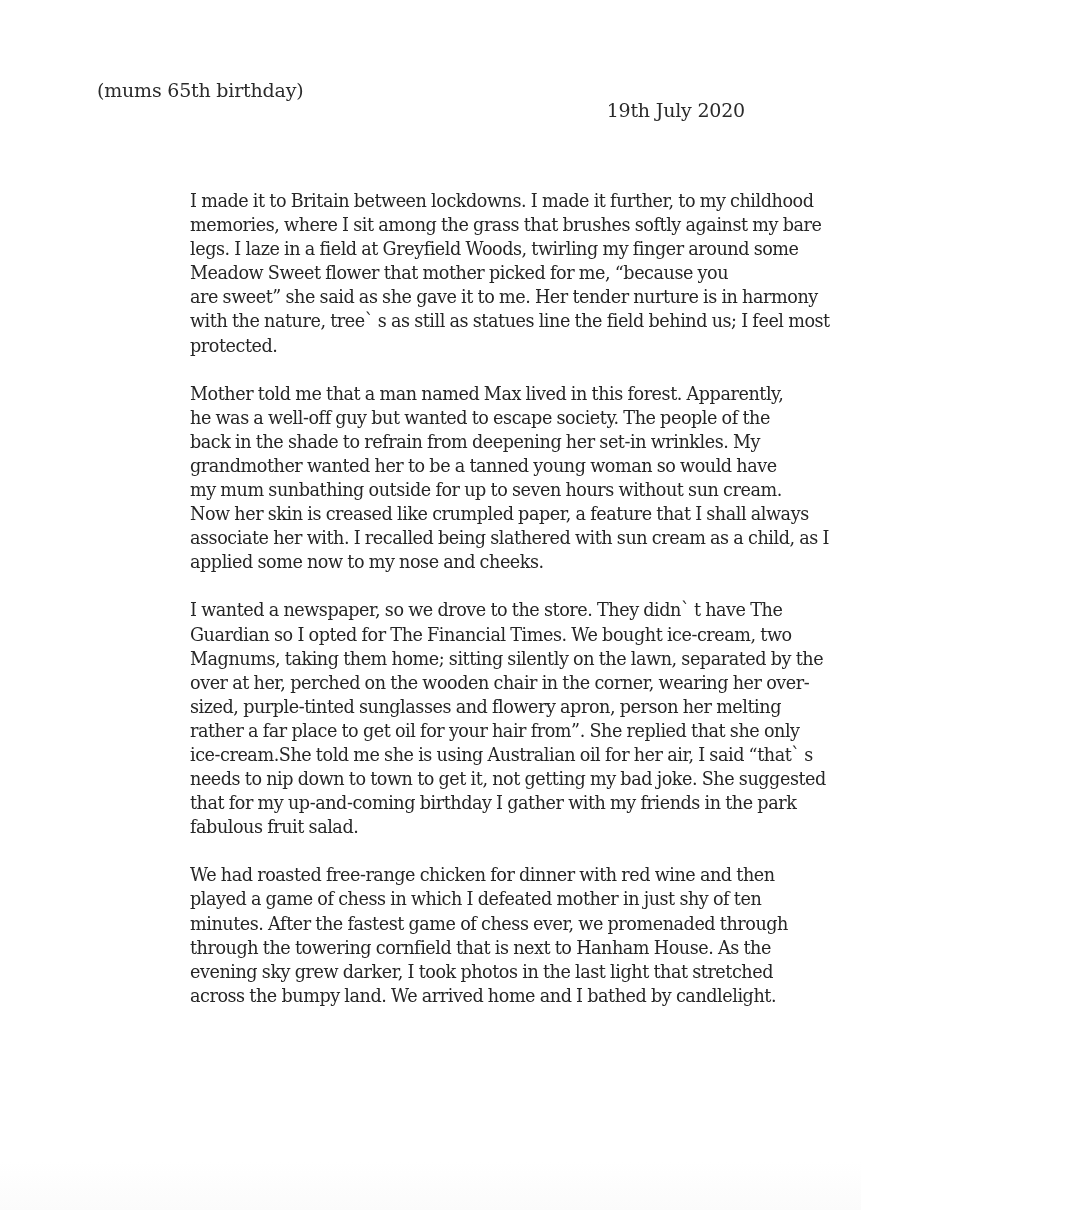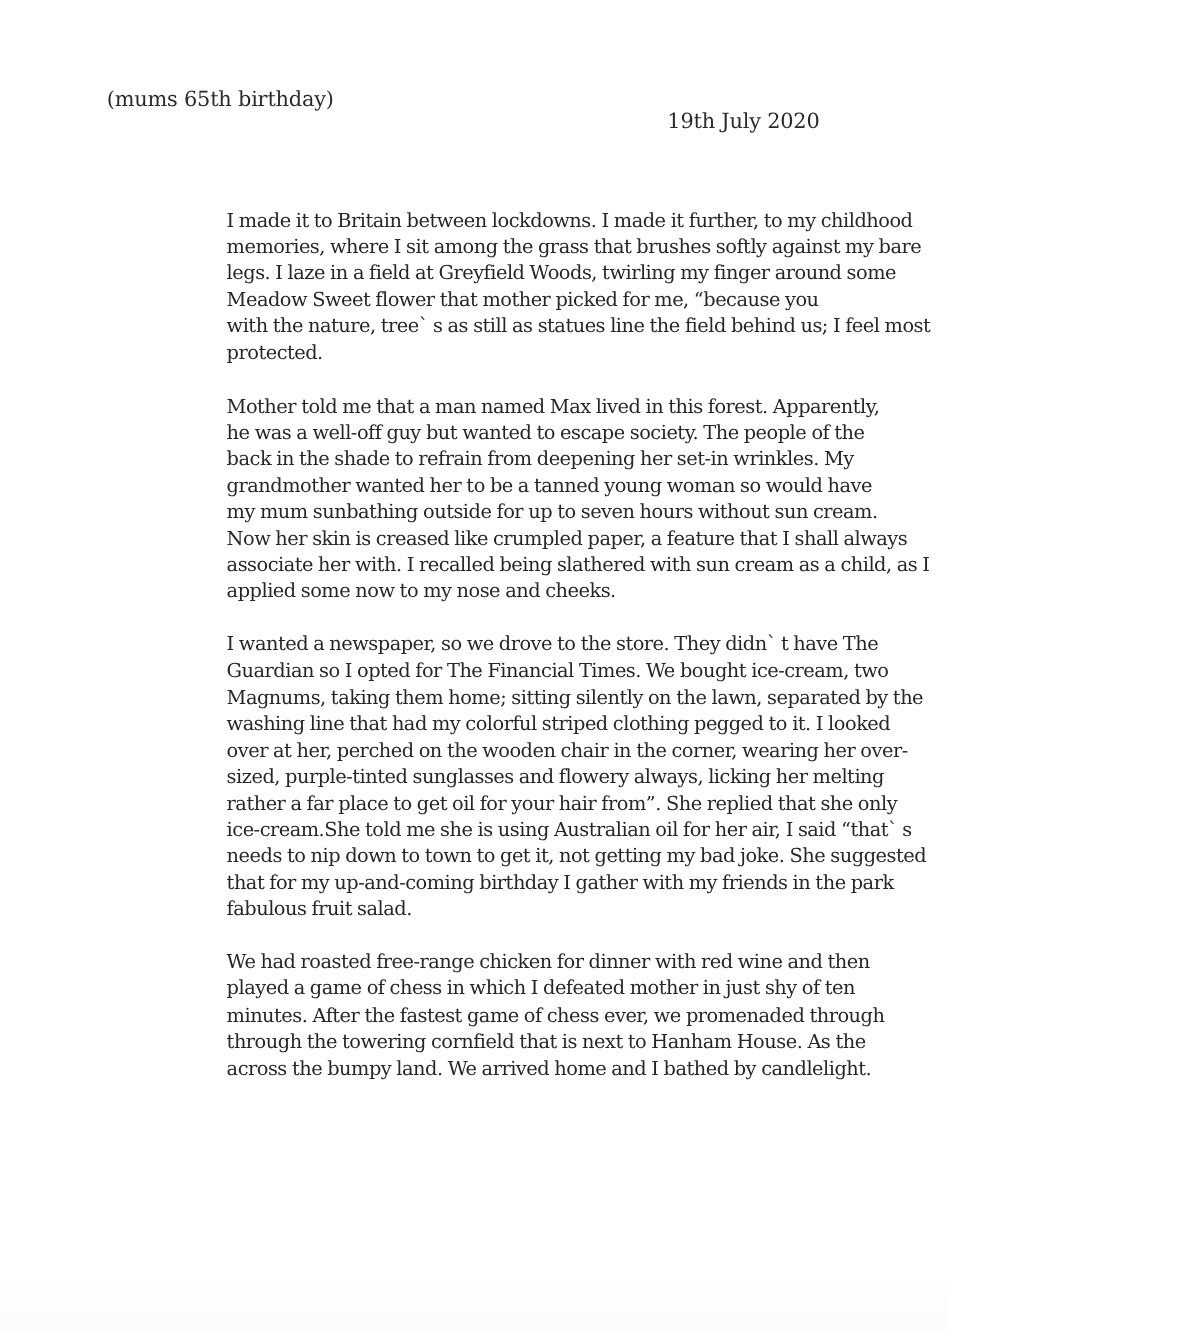--- a/index.html
+++ b/index.html
@@ -38,21 +38,21 @@
       top: 77px;
       font-size: 19px;
       line-height: 26px;
       letter-spacing: -0.2px;
       color: #2a2a2a;
       white-space: nowrap;
       margin-top: 20px;
     }
     .body-text {
       position: absolute;
-      left: 206px;
+      left: 190px;
       top: 189px;
       width: 700px;
     }
     .para {
       margin: 0 0 24px 0;
       font-size: 17.6px;
       line-height: 24.1px;
       letter-spacing: -0.45px;
       word-spacing: -0.5px;
       color: #262626;
@@ -68,47 +68,48 @@
 <div class="page">
   <div class="header-left">(mums 65th birthday)</div>
   <div class="header-right">19th July 2020</div>
 
   <div class="body-text">
     <p class="para">
       <span class="line">I made it to Britain between lockdowns. I made it further, to my childhood</span>
       <span class="line">memories, where I sit among the grass that brushes softly against my bare</span>
       <span class="line">legs. I laze in a field at Greyfield Woods, twirling my finger around some</span>
       <span class="line">Meadow Sweet flower that mother picked for me, “because you</span>
+      <span class="line">are sweet” she said as she gave it to me. Her tender nurture is in harmony</span>
       <span class="line">with the nature, tree` s as still as statues line the field behind us; I feel most</span>
       <span class="line">protected.</span>
     </p>
     <p class="para">
       <span class="line">Mother told me that a man named Max lived in this forest. Apparently,</span>
       <span class="line">he was a well-off guy but wanted to escape society. The people of the</span>
       <span class="line">back in the shade to refrain from deepening her set-in wrinkles. My</span>
       <span class="line">grandmother wanted her to be a tanned young woman so would have</span>
       <span class="line">my mum sunbathing outside for up to seven hours without sun cream.</span>
       <span class="line">Now her skin is creased like crumpled paper, a feature that I shall always</span>
       <span class="line">associate her with. I recalled being slathered with sun cream as a child, as I</span>
       <span class="line">applied some now to my nose and cheeks.</span>
     </p>
     <p class="para">
       <span class="line">I wanted a newspaper, so we drove to the store. They didn` t have The</span>
       <span class="line">Guardian so I opted for The Financial Times. We bought ice-cream, two</span>
       <span class="line">Magnums, taking them home; sitting silently on the lawn, separated by the</span>
-      <span class="line">washing line that had my colorful striped clothing pegged to it. I looked</span>
       <span class="line">over at her, perched on the wooden chair in the corner, wearing her over-</span>
-      <span class="line">sized, purple-tinted sunglasses and flowery always, licking her melting</span>
+      <span class="line">sized, purple-tinted sunglasses and flowery apron, person her melting</span>
       <span class="line">rather a far place to get oil for your hair from”. She replied that she only</span>
       <span class="line">ice-cream.She told me she is using Australian oil for her air, I said “that` s</span>
       <span class="line">needs to nip down to town to get it, not getting my bad joke. She suggested</span>
       <span class="line">that for my up-and-coming birthday I gather with my friends in the park</span>
       <span class="line">fabulous fruit salad.</span>
     </p>
     <p class="para">
       <span class="line">We had roasted free-range chicken for dinner with red wine and then</span>
       <span class="line">played a game of chess in which I defeated mother in just shy of ten</span>
       <span class="line">minutes. After the fastest game of chess ever, we promenaded through</span>
       <span class="line">through the towering cornfield that is next to Hanham House. As the</span>
+      <span class="line">evening sky grew darker, I took photos in the last light that stretched</span>
       <span class="line">across the bumpy land. We arrived home and I bathed by candlelight.</span>
     </p>
   </div>
 </div>
 
 </body></html>

